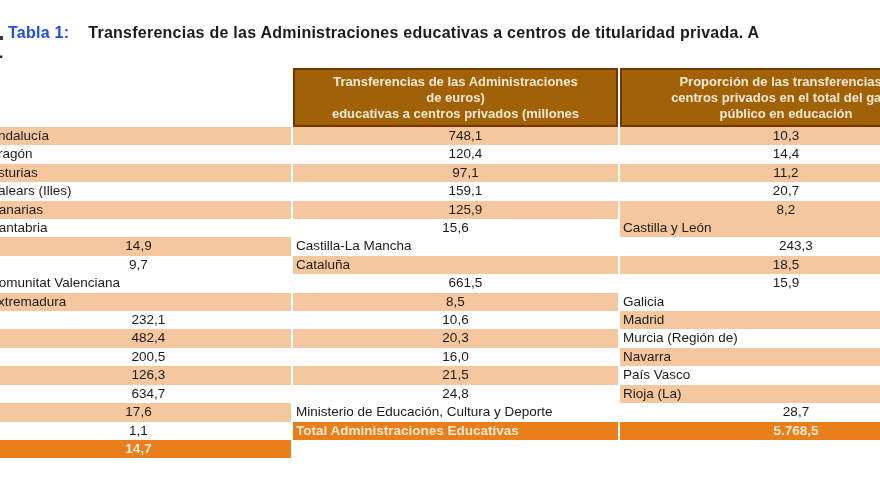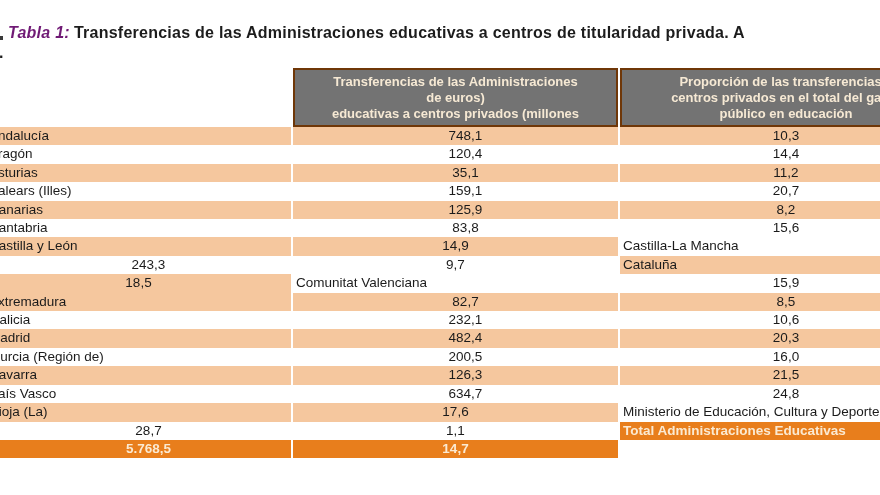--- a/index.html
+++ b/index.html
@@ -8,21 +8,21 @@
 
   .page { position: absolute; left: -14px; top: 0; width: 980px; height: 495px; }
 
   
   .title-line1 {
     position: absolute; left: 22px; top: 24px;
     white-space: nowrap;
     font-weight: bold; font-size: 16px; letter-spacing: 0.25px;
     color: #1c1c1c;
   }
-  .title-label { color: #701a75; font-style: italic; margin-right: 4px; }
+  .title-label { color: #1d4ed8; margin-right: 19px; }
   .glyph-fragment {
     position: absolute; left: 14px; top: 36px;
     width: 3px; height: 4px; background: #3a3a3a;
   }
   .title-line2 {
     position: absolute; left: 13px; top: 44px;
     font-weight: bold; font-size: 16px; color: #1c1c1c;
   }
 
   
@@ -30,21 +30,21 @@
     position: absolute; left: 0; top: 68px;
     width: 966px;
     display: grid;
     grid-template-columns: 305px 325px 332px;
     column-gap: 2px;
     grid-template-rows: 59px;
     grid-auto-rows: 18.42px;
   }
   .h-spacer { background: #ffffff; }
   .h-cell {
-    background: #737373;
+    background: #a16207;
     border: 2px solid #6f3708;
     color: #f6e9d4;
     font-weight: bold; font-size: 13px; line-height: 16px;
     text-align: center;
     padding-top: 4px;
   }
   .h-line { white-space: nowrap; }
 
   .cell {
     font-size: 13.5px;
@@ -91,42 +91,41 @@
       <div class="h-line">público en educación</div>
     </div>
 
   <div class="cell label peach">Andalucía</div>
       <div class="cell val v1 peach">748,1</div>
       <div class="cell val v2 peach">10,3</div>
       <div class="cell label white">Aragón</div>
       <div class="cell val v1 white">120,4</div>
       <div class="cell val v2 white">14,4</div>
       <div class="cell label peach">Asturias</div>
-      <div class="cell val v1 peach">35,1</div>
+      <div class="cell val v1 peach">97,1</div>
       <div class="cell val v2 peach">11,2</div>
       <div class="cell label white">Balears (Illes)</div>
       <div class="cell val v1 white">159,1</div>
       <div class="cell val v2 white">20,7</div>
       <div class="cell label peach">Canarias</div>
       <div class="cell val v1 peach">125,9</div>
       <div class="cell val v2 peach">8,2</div>
       <div class="cell label white">Cantabria</div>
-      <div class="cell val v1 white">83,8</div>
       <div class="cell val v2 white">15,6</div>
       <div class="cell label peach">Castilla y León</div>
       <div class="cell val v2 peach">14,9</div>
       <div class="cell label white">Castilla-La Mancha</div>
       <div class="cell val v1 white">243,3</div>
       <div class="cell val v2 white">9,7</div>
       <div class="cell label peach">Cataluña</div>
       <div class="cell val v2 peach">18,5</div>
       <div class="cell label white">Comunitat Valenciana</div>
+      <div class="cell val v1 white">661,5</div>
       <div class="cell val v2 white">15,9</div>
       <div class="cell label peach">Extremadura</div>
-      <div class="cell val v1 peach">82,7</div>
       <div class="cell val v2 peach">8,5</div>
       <div class="cell label white">Galicia</div>
       <div class="cell val v1 white">232,1</div>
       <div class="cell val v2 white">10,6</div>
       <div class="cell label peach">Madrid</div>
       <div class="cell val v1 peach">482,4</div>
       <div class="cell val v2 peach">20,3</div>
       <div class="cell label white">Murcia (Región de)</div>
       <div class="cell val v1 white">200,5</div>
       <div class="cell val v2 white">16,0</div>

